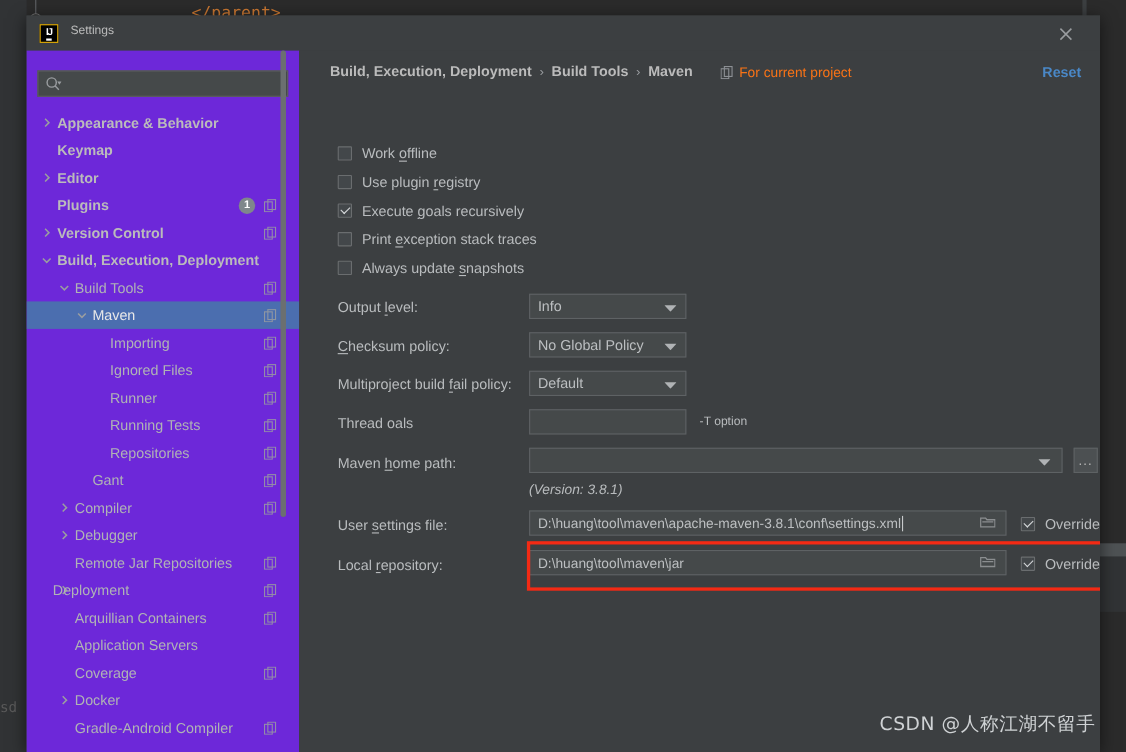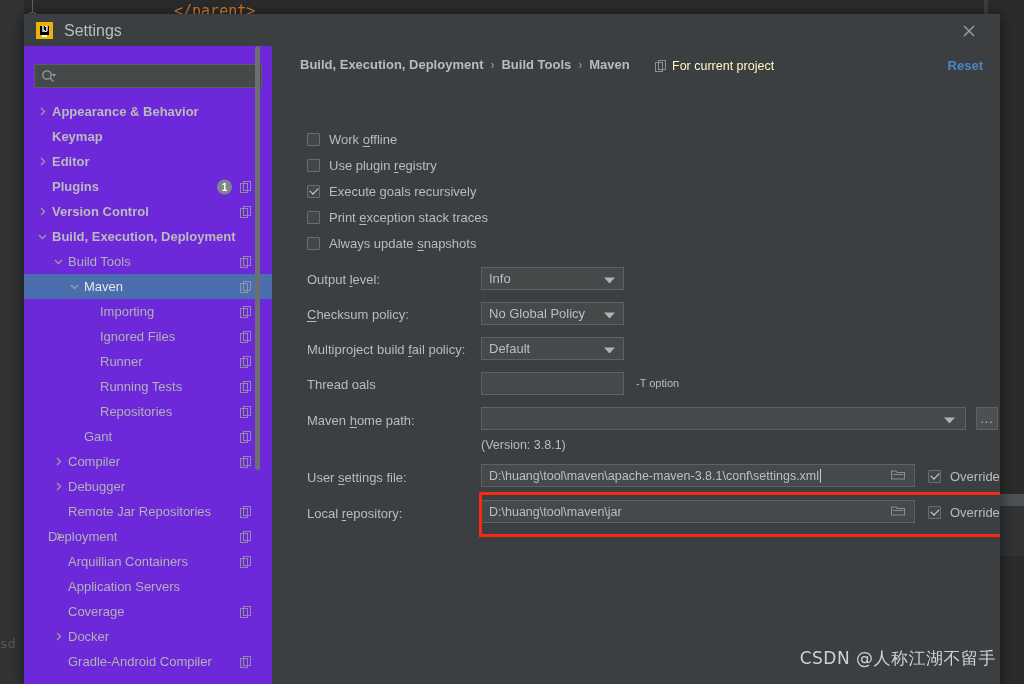--- a/index.html
+++ b/index.html
@@ -59,31 +59,31 @@
     background: #3c3f41;
     box-shadow: 0 2px 14px rgba(0,0,0,.55);
     overflow: hidden;
   }
   #titlebar {
     position: absolute; left: 0; top: 0; right: 0; height: 32px;
     background: #3c3f41;
   }
   #ij-logo {
     position: absolute; left: 12px; top: 8px; width: 17px; height: 17px;
-    background: #000; border: 4px solid #eab308;
+    background: #000; border: 1px solid #eab308;
     display: flex; align-items: center; justify-content: center;
   }
   #ij-logo span {
     color: #fff; font-size: 9px; font-weight: bold; letter-spacing: -1px;
     font-family: "Liberation Sans", sans-serif; line-height: 1;
     border-bottom: 2px solid #fff; padding-bottom: 1px;
   }
   #dialog-title {
     position: absolute; left: 40px; top: 8px;
-    font-size: 16px; color: #bbbbbb;
+    font-size: 11px; color: #bbbbbb;
   }
   #close-btn {
     position: absolute; right: 22px; top: 8px;
     width: 18px; height: 18px; cursor: pointer;
   }
   #close-btn svg { display: block; }
 
   
   #left-pane {
     position: absolute; left: 0; top: 32px; width: 248px; bottom: 0;
@@ -147,21 +147,21 @@
   #breadcrumb {
     position: absolute; left: 28px; top: 11px;
     display: flex; align-items: center; font-size: 13px;
   }
   .crumb { font-weight: bold; color: #bbbbbb; }
   .crumb-sep {
     color: #9a9da0; margin: 0 7px; font-size: 12px; font-weight: normal;
   }
   #for-project {
     position: absolute; left: 383px; top: 13px;
-    display: flex; align-items: center; font-size: 12.5px; color: #fef9c3;
+    display: flex; align-items: center; font-size: 12.5px; color: #f97316;
   }
   #for-project .fp-icon { margin-right: 5px; display: flex; }
   #reset-link {
     position: absolute; right: 17px; top: 12px;
     font-size: 13px; font-weight: bold; color: #4a88c7; cursor: pointer;
   }
 
   #content { position: absolute; left: 0; top: 44px; right: 0; bottom: 0; }
 
   
@@ -217,21 +217,21 @@
     position: absolute; width: 22px; height: 23px;
     background: #4c5052; border: 1px solid #5e6264;
     color: #bbb; font-size: 12px;
     display: flex; align-items: center; justify-content: center;
     cursor: pointer; letter-spacing: 1px; line-height: 1;
   }
   .ovr {
     position: absolute; display: flex; align-items: center;
     font-size: 13px; color: #b9bcbe; cursor: default;
   }
-  .note { position: absolute; font-size: 12.5px; color: #b9bcbe; }
+  .note { position: absolute; font-size: 12.5px; color: #b9bcbe; font-style: italic; }
   .hint { position: absolute; font-size: 11px; color: #b9bcbe; }
 
   #highlight-box {
     position: absolute;
     border: 3px solid #f42a14;
     pointer-events: none;
   }
 
   
   #watermark {

